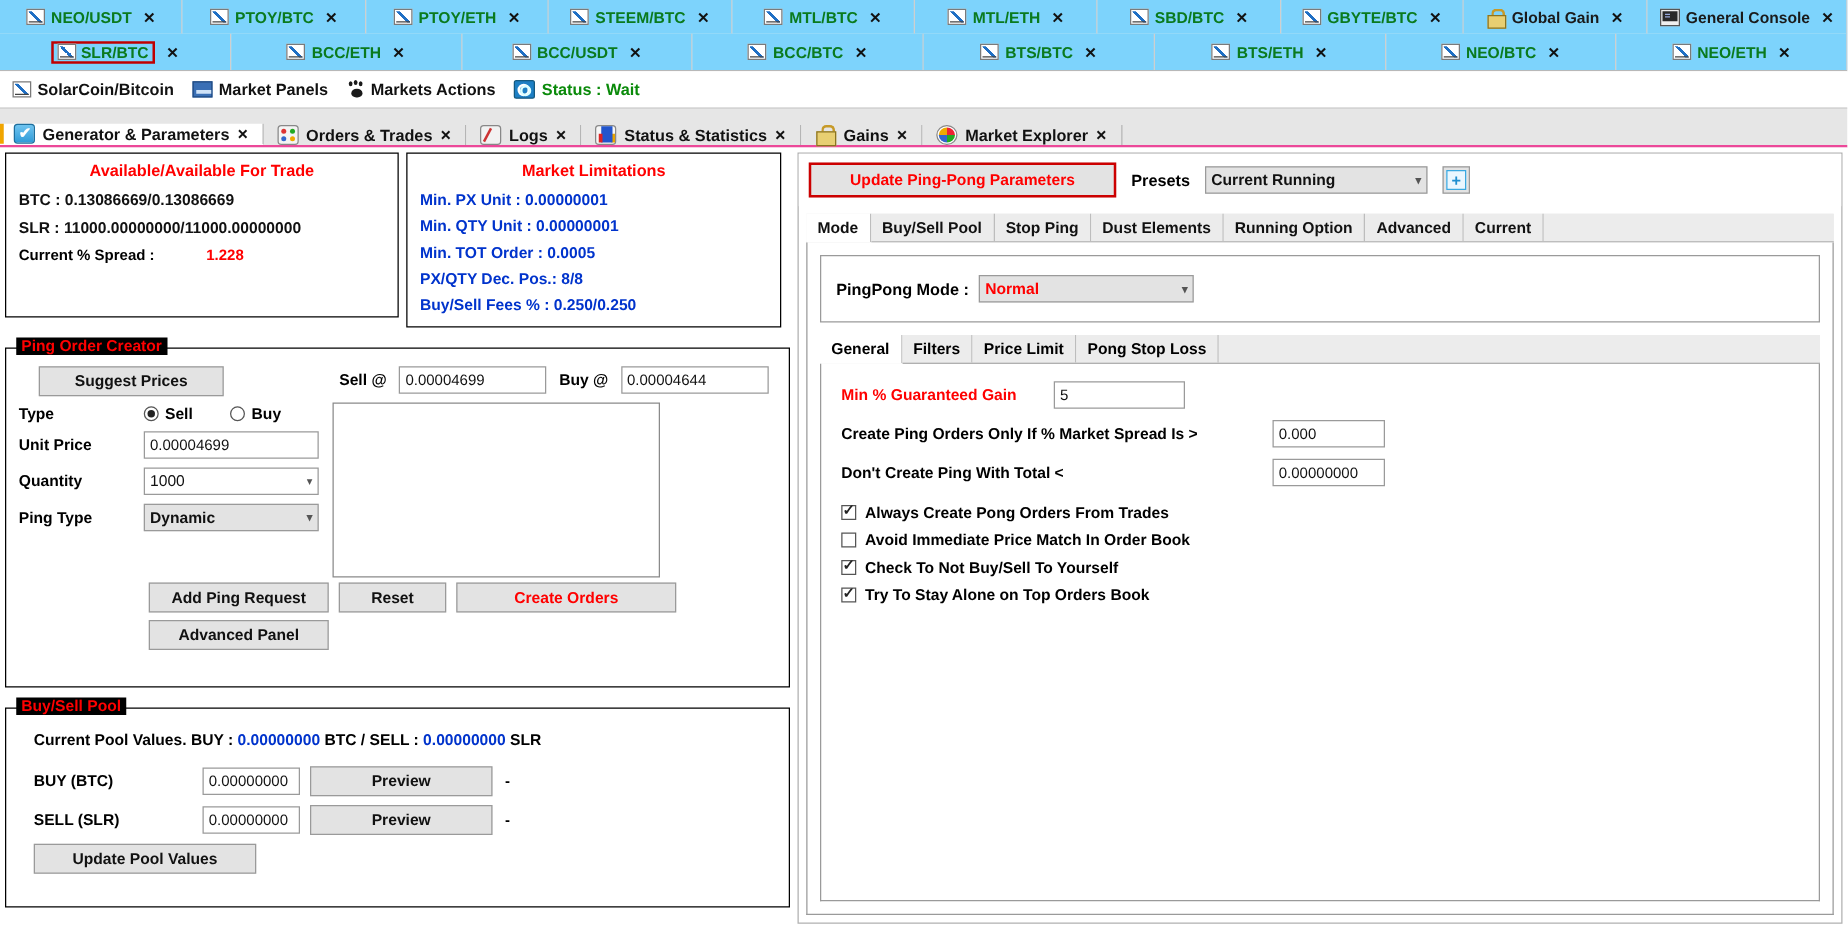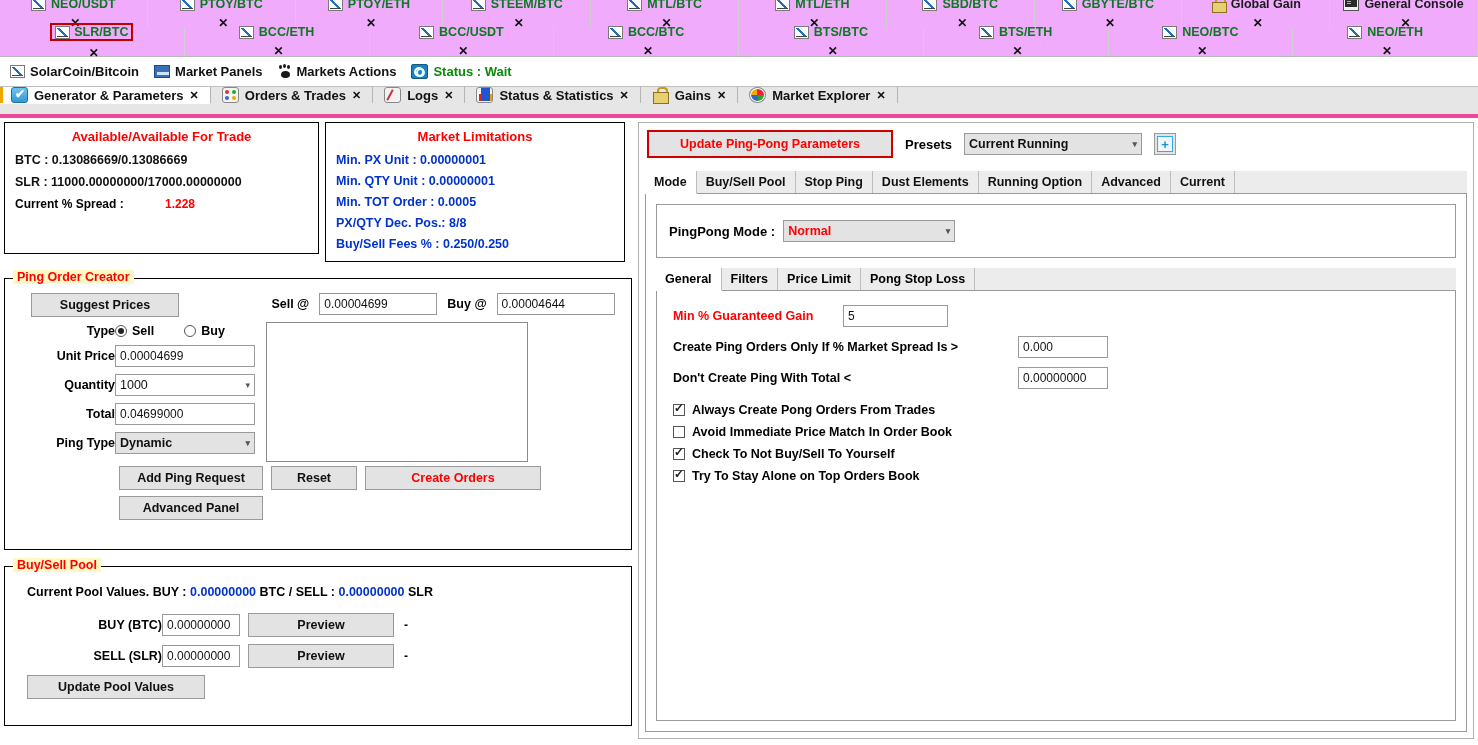--- a/index.html
+++ b/index.html
@@ -13,25 +13,24 @@
     overflow: hidden;
   }
   .app { width: 1478px; height: 745px; position: relative; display: flex; flex-direction: column; background:#fff; }
 
   
   .mkt-tabbar { background:#f1f1f1; border-bottom:1px solid #b8b8b8; }
   .mkt-row { display:flex; height:27px; align-items:stretch; }
   .mkt-row.row2 { height:29px; }
   .mkt-tab {
     display:flex; align-items:center; justify-content:center; gap:5px;
-    padding:0 10px; background:#f0abfc;
+    padding:0 10px; background:#7dd3fc;
     border-right:1px solid #cfcfcf;
     font-weight:bold; font-size:12.5px; white-space:nowrap;
     position:relative;
-    flex-direction:column;
   }
   .mkt-tab .lbl { color:#0a7a1e; }
   .mkt-tab .lbl.dark { color:#1a1a1a; }
   .mkt-tab.active .labelbox {
     border:2px solid #c00000; padding:0 3px; display:flex; align-items:center; gap:4px;
   }
   .labelbox { display:flex; align-items:center; gap:5px; }
   .mkt-close { font-size:12px; font-weight:bold; color:#111; margin-left:4px; }
 
   
@@ -62,21 +61,21 @@
   .ico-panels:after{content:"";position:absolute;left:2px;bottom:2px;width:12px;height:3px;background:#cfe2f7;}
   .ico-paw { width:14px;height:13px;position:relative;}
   .ico-paw:before{content:"";position:absolute;left:3px;bottom:0;width:9px;height:7px;background:#1a1a1a;border-radius:50% 50% 45% 45%;}
   .ico-paw:after{content:"";position:absolute;left:1px;top:0;width:3px;height:4px;background:#1a1a1a;border-radius:50%;
     box-shadow:4px -1px 0 #1a1a1a, 8px 0px 0 #1a1a1a;}
   .ico-gears { width:17px;height:15px;background:#1d7fc4;border:1px solid #14597f;border-radius:2px;position:relative;}
   .ico-gears:before{content:"";position:absolute;left:2px;top:2px;width:6px;height:6px;border:2px solid #fff;border-radius:50%;}
   .ico-gears:after{content:"";position:absolute;right:2px;bottom:1px;width:5px;height:5px;border:2px solid #dff;border-radius:50%;}
 
   
-  .main-tabs { display:flex; align-items:flex-start; height:31px; background:#e6e6e6; border-bottom:4px solid #ec4899; }
+  .main-tabs { display:flex; align-items:flex-end; height:31px; background:#e6e6e6; border-bottom:2px solid #ec4899; }
   .mtab { display:flex; align-items:center; gap:6px; padding:0 11px; font-weight:bold; font-size:13px;
      background:#e6e6e6; border-right:1px solid #b5b5b5; white-space:nowrap; color:#111; }
   .mtab.active { background:#ffffff; border-bottom:1px solid #fff; position:relative; }
   .mtab.active:before{content:"";position:absolute;left:0;top:0;bottom:0;width:3px;background:#f0a500;}
   .mtab .mclose { font-size:11px; font-weight:bold; }
   .mtabs-fill { flex:1; background:#e6e6e6; }
   .ico-sq { width:17px;height:16px;border-radius:3px;flex:0 0 auto;position:relative; }
   .ico-gen { background:linear-gradient(#6fc4f0,#2f9bd8); border:1px solid #1d6f9e;}
   .ico-gen:after{content:"✔";position:absolute;left:3px;top:-1px;color:#fff;font-size:12px;font-weight:bold;}
   .ico-orders { background:#f4f4f4;border:1px solid #888; }
@@ -106,29 +105,29 @@
   .ib-title { text-align:center; font-weight:bold; font-size:13px; color:#ff0000; margin-bottom:9px; }
   .ib-line { font-weight:bold; font-size:12.5px; margin:0 0 8px 0; color:#111; }
   .ib-line.blue { color:#0033cc; margin-bottom:7px; }
   .spread-row { display:flex; }
   .spread-row .lab { font-weight:bold; width:150px; }
   .spread-row .val { font-weight:bold; color:#ff0000; }
 
   
   .group { border:1px solid #000; position:relative; margin-top:16px; padding:14px 10px 10px 10px; background:#fff; }
   .group > .g-title {
-    position:absolute; top:-9px; left:8px; background:#fef9c3; padding:0 4px;
+    position:absolute; top:-9px; left:8px; background:#000000; padding:0 4px;
     font-weight:bold; font-size:12.5px; color:#ff0000;
   }
   .group.ping { height:272px; }
   .group.pool { height:160px; }
 
   
   .frow { display:flex; align-items:center; margin-bottom:7px; }
-  .flab { font-weight:bold; font-size:12.5px; width:100px; flex:0 0 auto;text-align:right; }
+  .flab { font-weight:bold; font-size:12.5px; width:100px; flex:0 0 auto; }
   .btn {
     background:#e3e3e3; border:1px solid #9a9a9a; font-family:"Liberation Sans",sans-serif;
     font-weight:bold; font-size:12.5px; padding:4px 8px; text-align:center; color:#111;
   }
   .btn.red { color:#ff0000; }
   .inp {
     background:#fff; border:1px solid #9a9a9a; font-family:"Liberation Sans",sans-serif;
     font-size:12px; padding:3px 4px; color:#111;
   }
   .sel {
@@ -357,21 +356,21 @@
 
   <div class="body-area">
 
     <div class="left-col">
 
       <div class="top-boxes">
 
         <div class="infobox avail">
           <div class="ib-title">Available/Available For Trade</div>
           <div class="ib-line">BTC : 0.13086669/0.13086669</div>
-          <div class="ib-line">SLR : 11000.00000000/17000.00000000</div>
+          <div class="ib-line">SLR : 11000.00000000/11000.00000000</div>
           <div class="spread-row">
             <span class="lab">Current % Spread :</span>
             <span class="val">1.228</span>
           </div>
         </div>
 
         <div class="infobox limits">
           <div class="ib-title">Market Limitations</div>
           <div id="limit-lines">
               <div class="ib-line blue">Min. PX  Unit  : 0.00000001</div>
@@ -405,24 +404,20 @@
             <div class="frow">
               <span class="flab">Unit Price</span>
               <span class="inp" style="width:140px;">0.00004699</span>
             </div>
             <div class="frow">
               <span class="flab">Quantity</span>
               <span class="sel" style="width:140px;background:#fff;font-weight:normal;">
                 <span>1000</span>
                 <span class="arr">▾</span>
               </span>
-            </div>
-            <div class="frow">
-              <span class="flab">Total</span>
-              <span class="inp" style="width:140px;">0.04699000</span>
             </div>
             <div class="frow">
               <span class="flab">Ping Type</span>
               <span class="sel" style="width:140px;">
                 <span>Dynamic</span>
                 <span class="arr">▾</span>
               </span>
             </div>
           </div>
 

